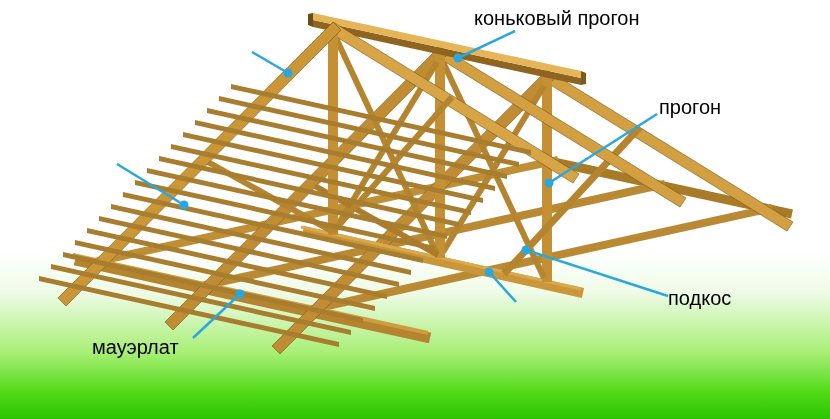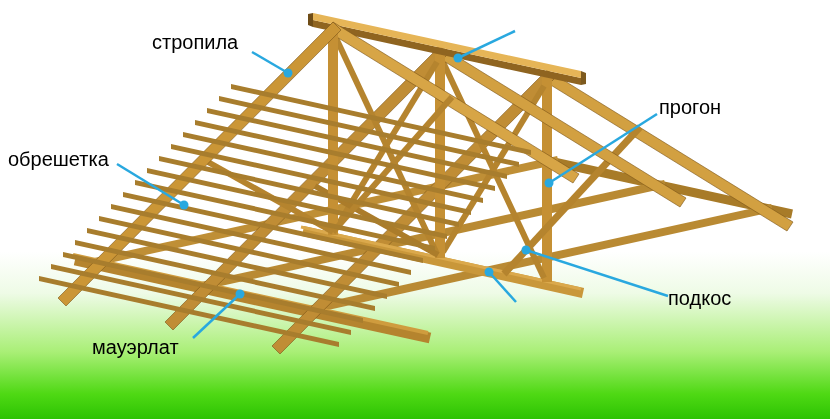--- a/index.html
+++ b/index.html
@@ -105,25 +105,24 @@
       <circle cx="288" cy="73" r="4.5"></circle>
       <circle cx="458" cy="58" r="4.5"></circle>
       <circle cx="549" cy="183" r="4.5"></circle>
       <circle cx="184" cy="205" r="4.5"></circle>
       <circle cx="489" cy="272" r="4.5"></circle>
       <circle cx="526" cy="250" r="4.5"></circle>
       <circle cx="240" cy="294" r="4.5"></circle>
     </g>
   </svg>
 
-  <div class="label" style="left:152px;top:31px">стропила</div>
 
+  <div class="label" style="left:474px;top:7px">коньковый прогон</div>
 
   <div class="label" style="left:659px;top:96px">прогон</div>
 
-  <div class="label" style="left:8px;top:148px">обрешетка</div>
 
 
   <div class="label" style="left:668px;top:287px">подкос</div>
 
   <div class="label" style="left:92px;top:336px">мауэрлат</div>
 
 </div>
 
 </body></html>

